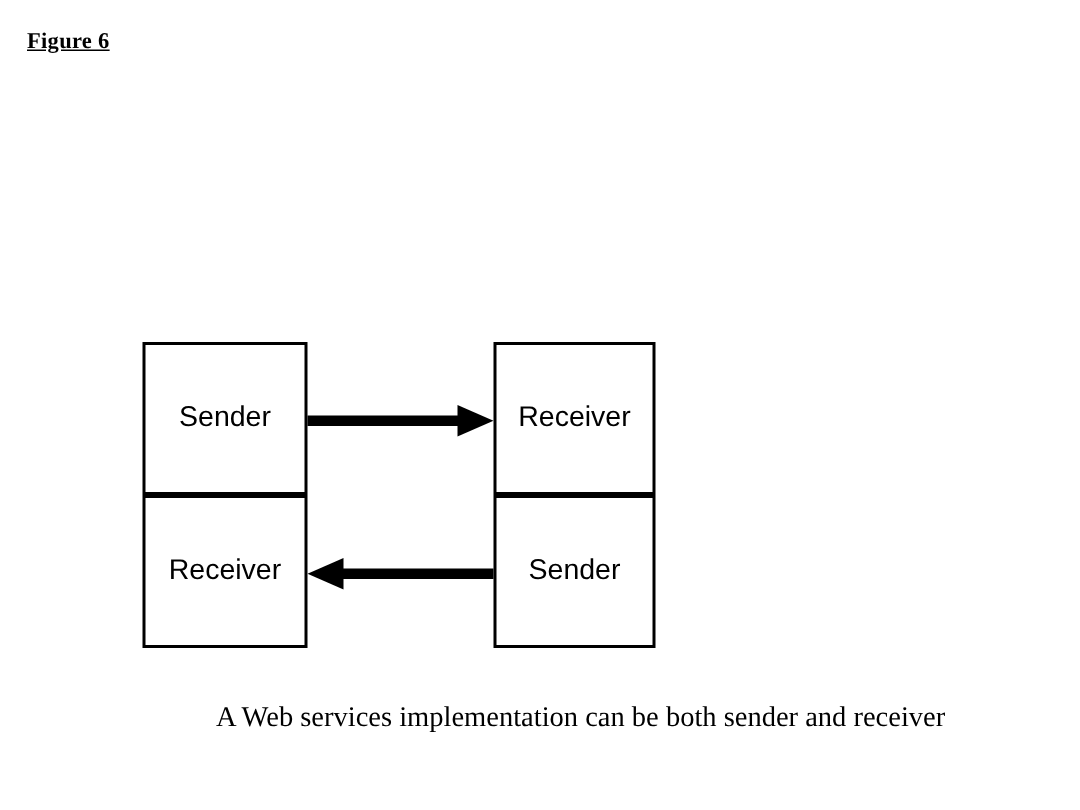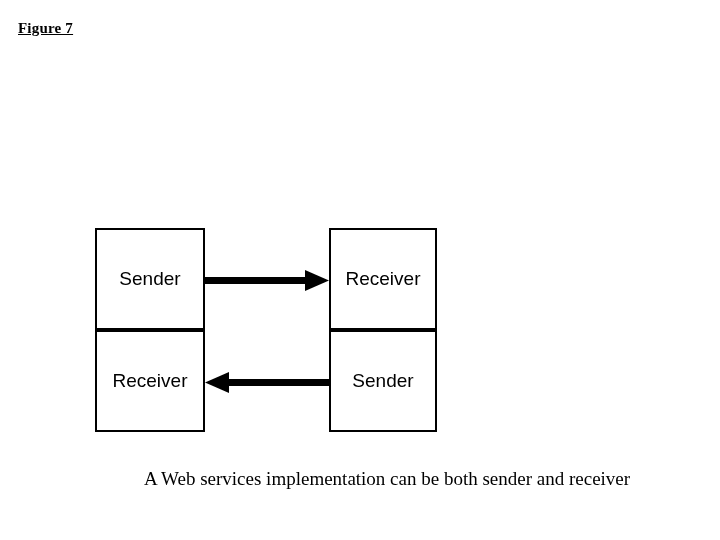--- a/index.html
+++ b/index.html
@@ -72,21 +72,21 @@
     line-height: 28px;
     color: #000000;
     margin-left: 33px;
   }
 </style>
 </head>
 <body>
 
 <div class="page">
 
-  <div class="figure-label">Figure 7</div>
+  <div class="figure-label">Figure 6</div>
 
   <div class="diagram">
 
     <div class="box box-left-top">
       <span>Sender</span>
     </div>
 
     <div class="box box-right-top">
       <span>Receiver</span>
     </div>

